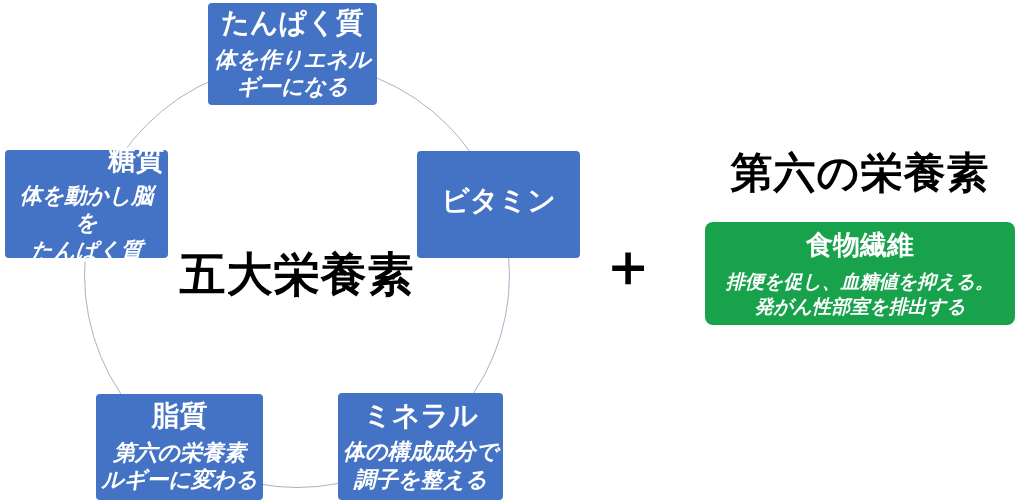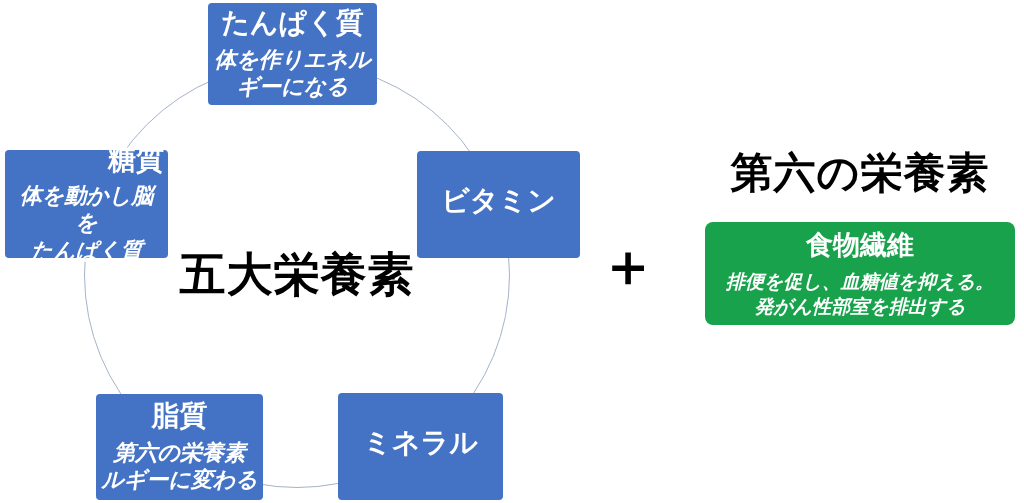--- a/index.html
+++ b/index.html
@@ -142,20 +142,22 @@
   </div>
 
   <div class="nbox box-lipid">
     <div class="nbox-title">脂質</div>
     <div class="nbox-desc">第六の栄養素
 ルギーに変わる</div>
   </div>
 
   <div class="nbox box-mineral">
     <div class="nbox-title">ミネラル</div>
+    <div class="nbox-desc">体の構成成分で
+調子を整える</div>
   </div>
 
   <div class="center-title">五大栄養素</div>
 
   <div class="plus-sign">＋</div>
 
   <div class="sixth-heading">第六の栄養素</div>
 
   <div class="fiber-box">
     <div class="fiber-title">食物繊維</div>

